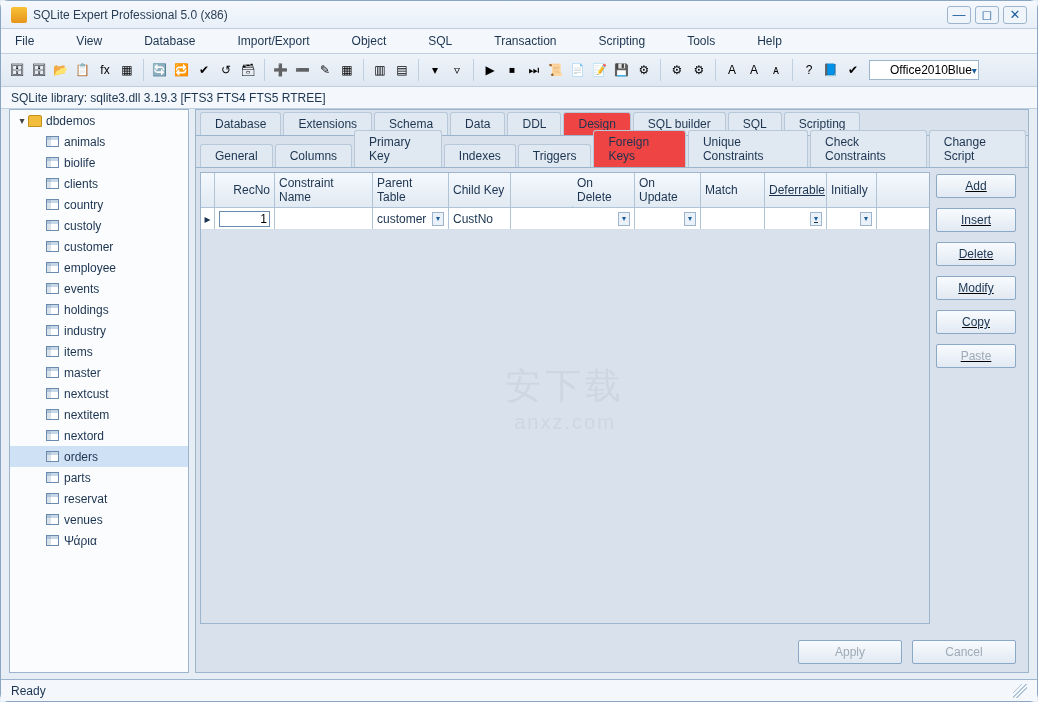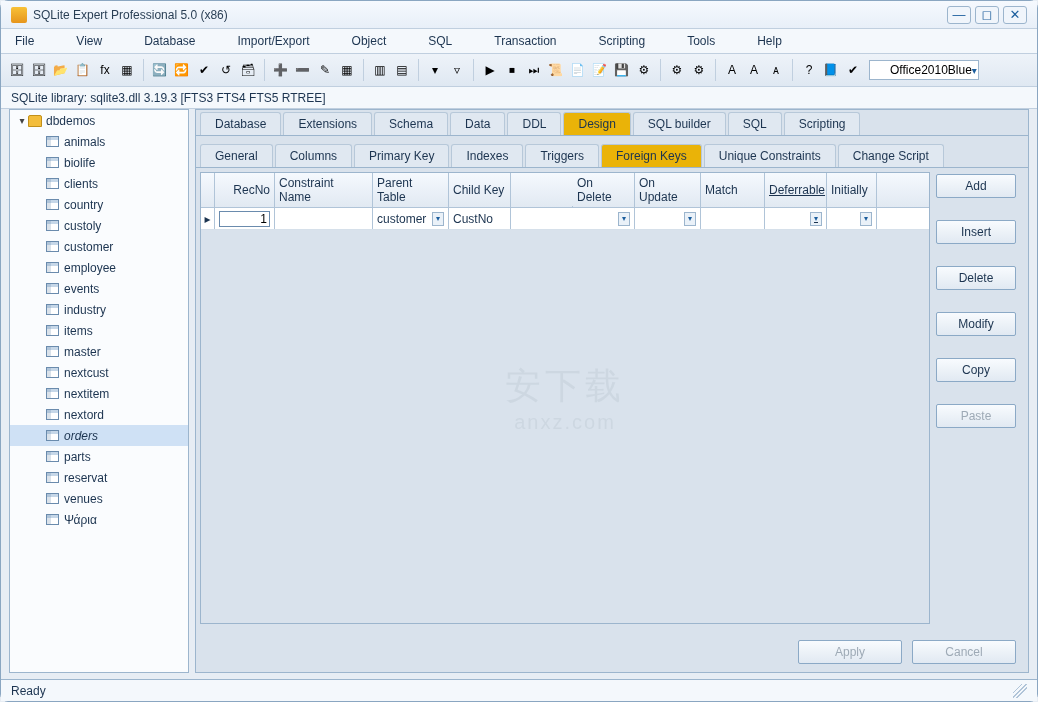--- a/index.html
+++ b/index.html
@@ -29,26 +29,26 @@
 .sidebar { width: 180px; border: 1px solid #9cb5cd; background: #fafcfe; margin-right: 6px; overflow-y: auto; color: #1c3450; }
 .tree-row { display: flex; align-items: center; height: 21px; padding-left: 6px; cursor: pointer; }
 .tree-row .exp { width: 12px; text-align: center; color: #444; font-size: 10px; }
 .tree-row .db-icon { width: 14px; height: 12px; background: #f3bd3b; border: 1px solid #c2901a; border-radius: 2px 2px 0 0; margin-right: 4px; }
 .tree-row .tbl-icon { width: 13px; height: 11px; border: 1px solid #6a8bad; background: 
   linear-gradient(#c6d7e8, #c6d7e8) 0 0/100% 3px no-repeat,
   linear-gradient(#fff,#fff);
   margin-right: 5px; margin-left: 18px;
   box-shadow: inset 4px 0 0 0 rgba(106,139,173,0.25);
 }
-.tree-row.selected { background: #cfe1f5; font-style: italic; }
+.tree-row.selected { background: #cfe1f5; }
 
 .content { flex: 1; border: 1px solid #9cb5cd; background: #d9e2ec; display: flex; flex-direction: column; min-height: 0; }
 .tabrow { height: 26px; display: flex; align-items: flex-end; border-bottom: 1px solid #9cb5cd; padding-left: 4px; }
 .tab { padding: 4px 14px; color: #1c3450; background: #e0e8f1; border: 1px solid #b7c8d9; border-bottom: none; margin-right: 2px; cursor: pointer; border-radius: 3px 3px 0 0; }
-.tab.active { background: #eab308; }
+.tab.active { background: #ef4444; }
 
 .subtabrow { height: 26px; display: flex; align-items: flex-end; padding-left: 4px; margin-top: 6px; border-bottom: 1px solid #9cb5cd; }
 
 .gridwrap { flex: 1; display: flex; padding: 0 8px 8px 0; min-height: 0; }
 .grid { flex: 1; margin: 4px 4px 4px 4px; border: 1px solid #9cb5cd; background: #d9e2ec; position: relative; overflow: hidden; display: flex; flex-direction: column; }
 .grid-head { height: 35px; display: flex; background: linear-gradient(#f5f9fe,#e1e9f2); border-bottom: 1px solid #b0c4d8; }
 .gh, .gc { border-right: 1px solid #b0c4d8; display: flex; align-items: center; padding: 0 4px; color: #1c3450; overflow: hidden; }
 .gh.ind, .gc.ind { width: 14px; padding: 0; justify-content:center; }
 .gh.c0,.gc.c0 { width: 60px; justify-content:flex-end; }
 .gh.c1,.gc.c1 { width: 98px; }
@@ -58,21 +58,21 @@
 .gh.c5,.gc.c5 { width: 62px; }
 .gh.c6,.gc.c6 { width: 66px; }
 .gh.c7,.gc.c7 { width: 64px; }
 .gh.c8,.gc.c8 { width: 62px; text-decoration: underline; }
 .gh.c9,.gc.c9 { width: 50px; }
 .grid-row { height: 22px; display: flex; background: #fff; border-bottom: 1px solid #d6e0ea; }
 .gc .dd { margin-left: auto; border: 1px solid #9cb5cd; width: 12px; height: 14px; background: #eaf1f8; display: flex; align-items: center; justify-content: center; font-size: 8px; color: #1c5e9d; cursor: pointer; }
 .gc.c0 input { width: 100%; height: 16px; border: 1px solid #6a8bad; text-align: right; padding-right: 2px; font-size: 12px; }
 .grid-body { flex: 1; background: #d9e2ec; }
 
-.btncol { width: 80px; display: flex; flex-direction: column; gap: 22px; margin: 6px 4px 0 2px; }
+.btncol { width: 80px; display: flex; flex-direction: column; gap: 10px; margin: 6px 4px 0 2px; text-decoration: underline; }
 .abtn { height: 24px; border: 1px solid #8ba9c6; background: linear-gradient(#f8fbfe,#e1e9f2); color: #1c3450; display: flex; align-items: center; justify-content: center; cursor: pointer; border-radius: 2px; }
 .abtn.disabled { color: #9eaab6; }
 
 .bottom-btns { height: 36px; display: flex; align-items: center; justify-content: flex-end; padding: 0 12px 4px 0; gap: 10px; }
 .bottom-btns .abtn { width: 104px; color: #9eaab6; }
 
 .statusbar { height: 22px; border-top: 1px solid #9cb5cd; background: #f4f8fc; color: #1c3450; display: flex; align-items: center; padding: 0 10px; justify-content: space-between; }
 .resize-grip { width: 14px; height: 14px; background:
   linear-gradient(135deg, transparent 0 6px, #b0c4d8 6px 7px, transparent 7px 9px, #b0c4d8 9px 10px, transparent 10px 12px, #b0c4d8 12px 13px, transparent 13px);
 }
@@ -205,20 +205,25 @@
           <span>employee</span>
         </div>
         <div class="tree-row">
           <span class="exp"></span>
           <span class="tbl-icon"></span>
           <span>events</span>
         </div>
         <div class="tree-row">
           <span class="exp"></span>
           <span class="tbl-icon"></span>
+          <span>holdings</span>
+        </div>
+        <div class="tree-row">
+          <span class="exp"></span>
+          <span class="tbl-icon"></span>
           <span>industry</span>
         </div>
         <div class="tree-row">
           <span class="exp"></span>
           <span class="tbl-icon"></span>
           <span>items</span>
         </div>
         <div class="tree-row">
           <span class="exp"></span>
           <span class="tbl-icon"></span>
@@ -279,20 +284,21 @@
           <div class="tab">Scripting</div>
         </div>
       <div class="subtabrow" id="subtabs">
           <div class="tab">General</div>
           <div class="tab">Columns</div>
           <div class="tab">Primary Key</div>
           <div class="tab">Indexes</div>
           <div class="tab">Triggers</div>
           <div class="tab active">Foreign Keys</div>
           <div class="tab">Unique Constraints</div>
+          <div class="tab">Check Constraints</div>
           <div class="tab">Change Script</div>
         </div>
 
       <div class="gridwrap">
         <div class="grid">
           <div class="grid-head">
             <div class="gh ind"></div>
             <div class="gh c0">RecNo</div>
             <div class="gh c1">Constraint Name</div>
             <div class="gh c2">Parent Table</div>

